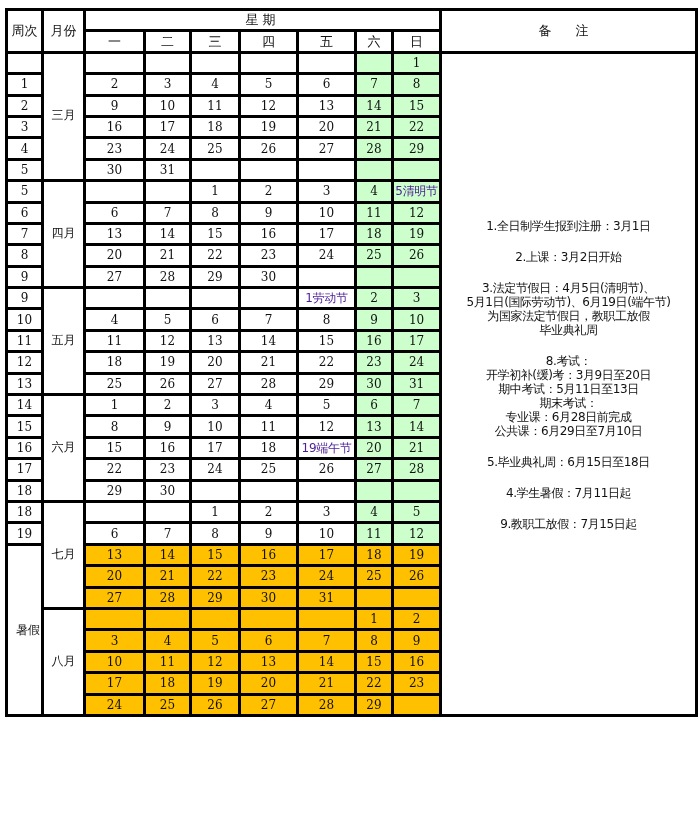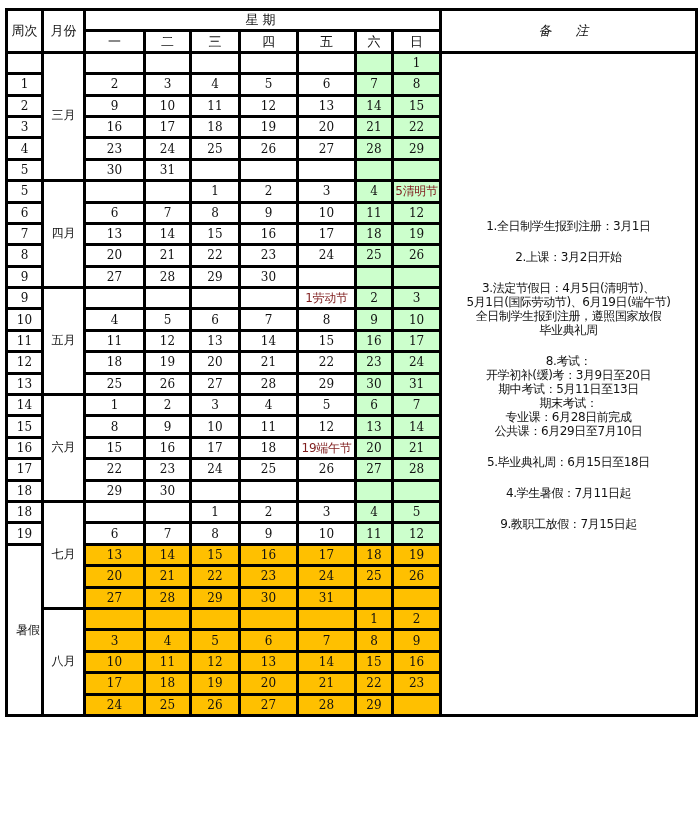--- a/index.html
+++ b/index.html
@@ -11,26 +11,26 @@
     width: 690px;
   }
   table.cal td, table.cal th {
     border: 3px solid #000; padding: 0; text-align: center; vertical-align: middle;
     font-size: 12px; font-weight: normal; height: 18.4px; line-height: 14px;
     overflow: hidden; white-space: nowrap;
   }
   table.cal th { font-family: "DejaVu Sans", "Liberation Sans", sans-serif; font-size: 13px; }
   th.hd-week, th.hd-month { font-size: 13px; }
   th.hd-weekday-group { height: 17px; letter-spacing: 4px; }
-  th.hd-remarks { letter-spacing: 10px; font-style: italic; }
+  th.hd-remarks { letter-spacing: 10px; }
   td.wk, td.mo { background: #fff; }
   td.mo { font-family: Liberation Mono, monospace; font-size: 13px; }
   td.green { background: #ccffcc; }
   td.orange { background: #ffc000; }
-  td.red { color: #7f1d1d; font-family: "DejaVu Sans", "Liberation Sans", sans-serif; font-size: 11px; letter-spacing: -0.3px; }
+  td.red { color: #4c1d95; font-family: "DejaVu Sans", "Liberation Sans", sans-serif; font-size: 11px; letter-spacing: -0.3px; }
   td.notes {
     vertical-align: top; text-align: left; white-space: normal;
     font-family: "DejaVu Sans", "Liberation Sans", sans-serif;
     font-size: 12px; line-height: 17px; padding: 20px 0 0 2px;
   }
   td.vac { font-family: "DejaVu Sans", "Liberation Sans", sans-serif; font-size: 14px; line-height: 18px; white-space: normal; }
   .note-block { margin-bottom: 17px; }
   .note-line { display: block; letter-spacing: -0.4px; }
 </style>
 </head>
@@ -80,21 +80,21 @@
         <td class="notes" rowspan="31">
           <div class="note-block">
             <span class="note-line">1.全日制学生报到注册：3月1日</span>
           </div>
           <div class="note-block">
             <span class="note-line">2.上课：3月2日开始</span>
           </div>
           <div class="note-block">
             <span class="note-line">3.法定节假日：4月5日(清明节)、</span>
             <span class="note-line">5月1日(国际劳动节)、6月19日(端午节)</span>
-            <span class="note-line">全日制学生报到注册，遵照国家放假</span>
+            <span class="note-line">为国家法定节假日，教职工放假</span>
             <span class="note-line">毕业典礼周</span>
           </div>
           <div class="note-block">
             <span class="note-line">8.考试：</span>
             <span class="note-line">开学初补(缓)考：3月9日至20日</span>
             <span class="note-line">期中考试：5月11日至13日</span>
             <span class="note-line">期末考试：</span>
             <span class="note-line">专业课：6月28日前完成</span>
             <span class="note-line">公共课：6月29日至7月10日</span>
           </div>

